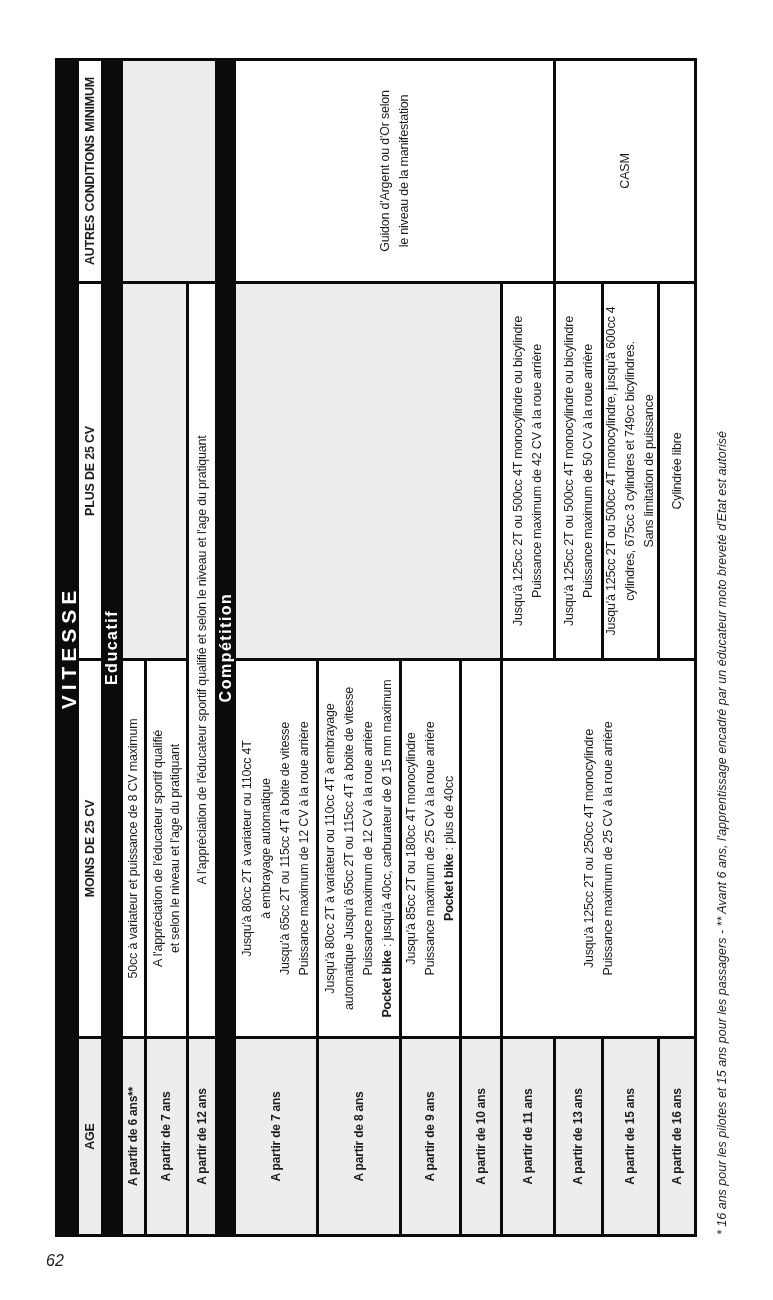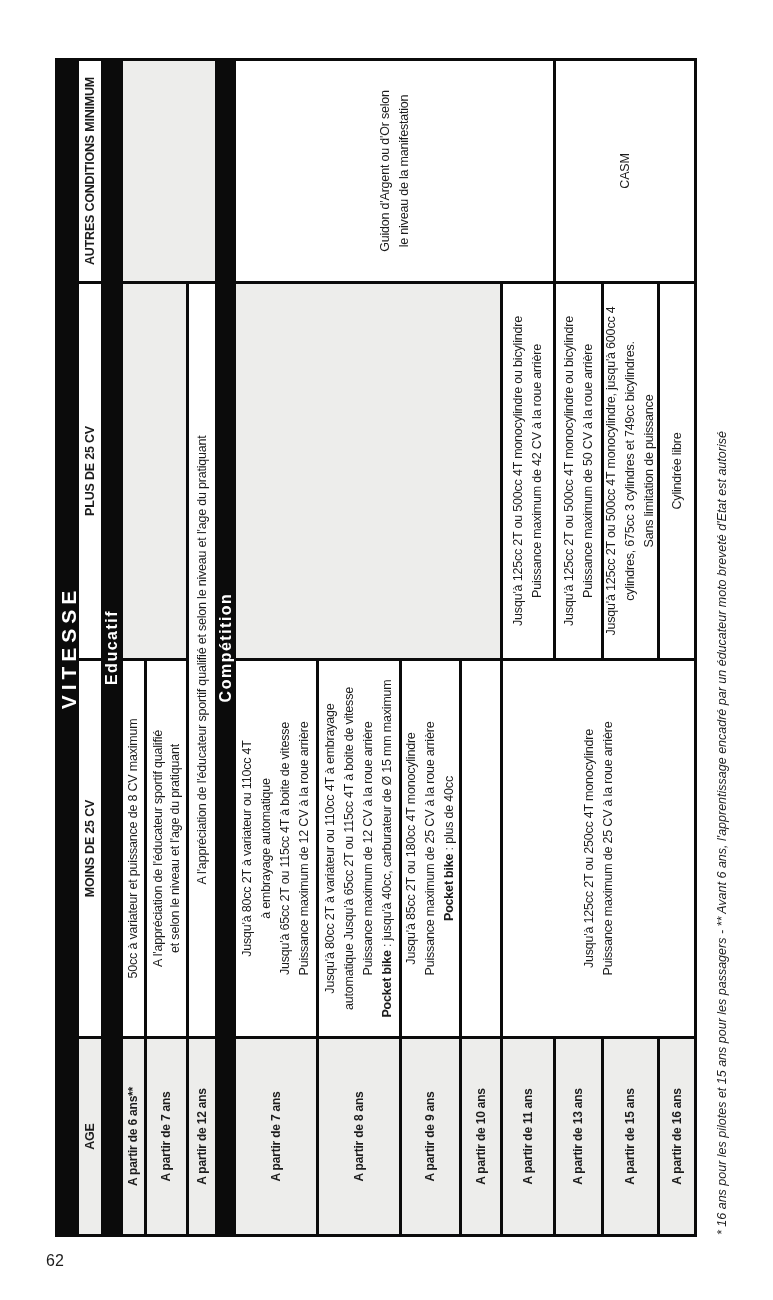--- a/index.html
+++ b/index.html
@@ -54,21 +54,21 @@
   .c-m5{grid-row:5/9;grid-column:2;}
   .c-p14{grid-row:1/5;grid-column:3;}
   .c-p5{grid-area:5/3;} .c-p6{grid-area:6/3;} .c-p7{grid-area:7/3;} .c-p8{grid-area:8/3;}
   .c-a15{grid-row:1/6;grid-column:4;}
   .c-a68{grid-row:6/9;grid-column:4;}
   
   .footnote{
     position:absolute;left:2px;top:660px;width:1100px;
     font-style:italic;font-size:12.5px;color:#1c1c1c;letter-spacing:0;
   }
-  .pagenum{position:absolute;left:46px;top:1252px;font-size:16px;color:#1c1c1c;}
+  .pagenum{position:absolute;left:46px;top:1252px;font-size:16px;color:#1c1c1c;font-style:italic;}
 </style>
 </head>
 <body>
 
 <div class="rot-wrap">
   <div class="rot-inner">
 
     <div class="vtable">
 
       <div class="bar title-bar">VITESSE</div>

